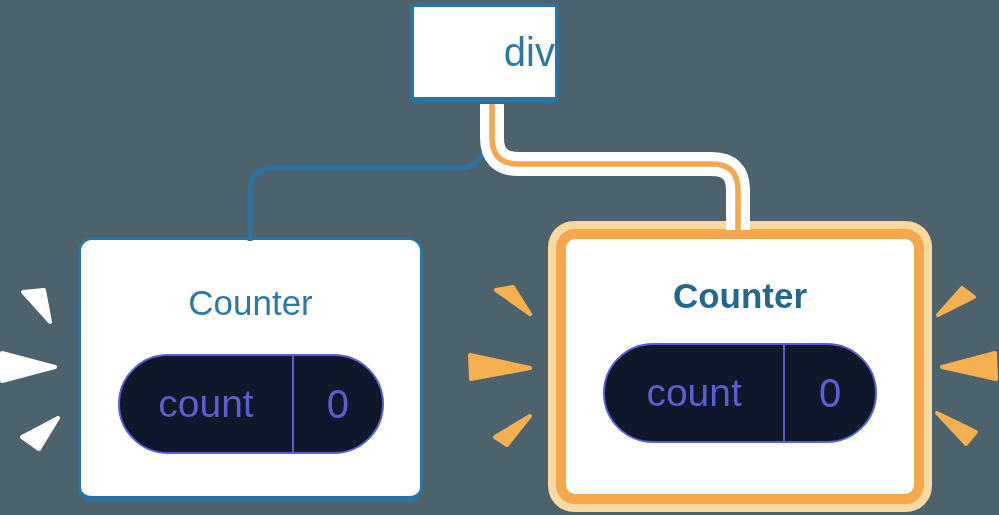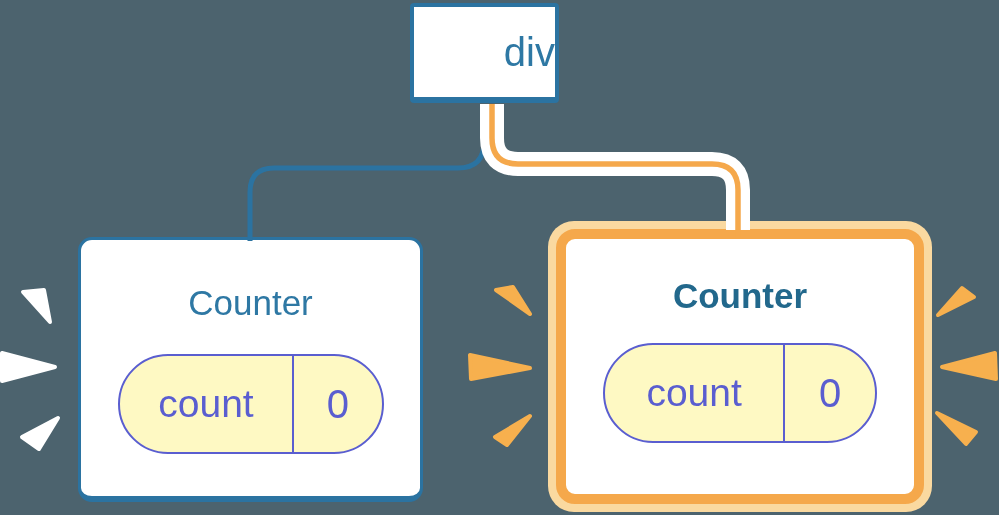--- a/index.html
+++ b/index.html
@@ -54,21 +54,21 @@
   }
   .card-hl-inner .card-title{
     margin-top:38px;font-size:35px;font-weight:700;color:var(--title-blue-bold);
     line-height:38px;
   }
 
   
   .pill{
     box-sizing:border-box;width:266px;height:100px;margin-top:32px;
     border:2.5px solid var(--purple);border-radius:52px;
-    display:flex;overflow:hidden;background:#fef9c3;
+    display:flex;overflow:hidden;background:#0f172a;
   }
   .card-hl-inner .pill{width:274px;margin-top:28px;}
   .pill .pill-key{
     flex:0 0 66%;display:flex;align-items:center;justify-content:center;
     border-right:2.5px solid var(--purple);
     font-size:39px;color:var(--purple);
   }
   .pill .pill-value{
     flex:1;display:flex;align-items:center;justify-content:center;
     font-size:40px;color:var(--purple);

